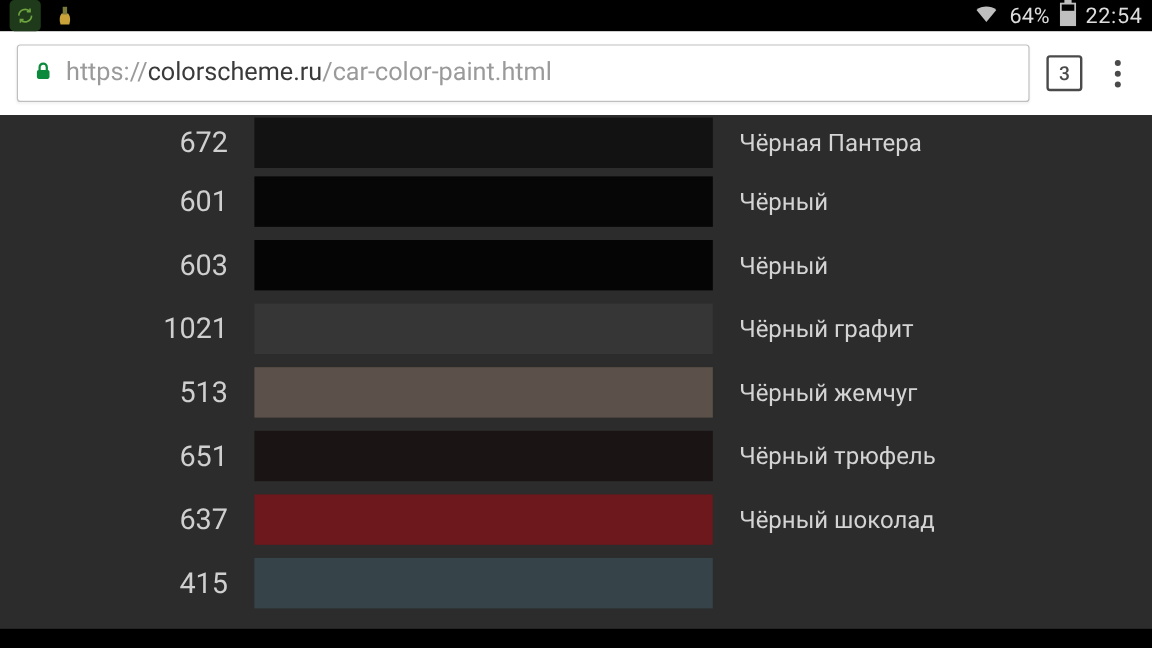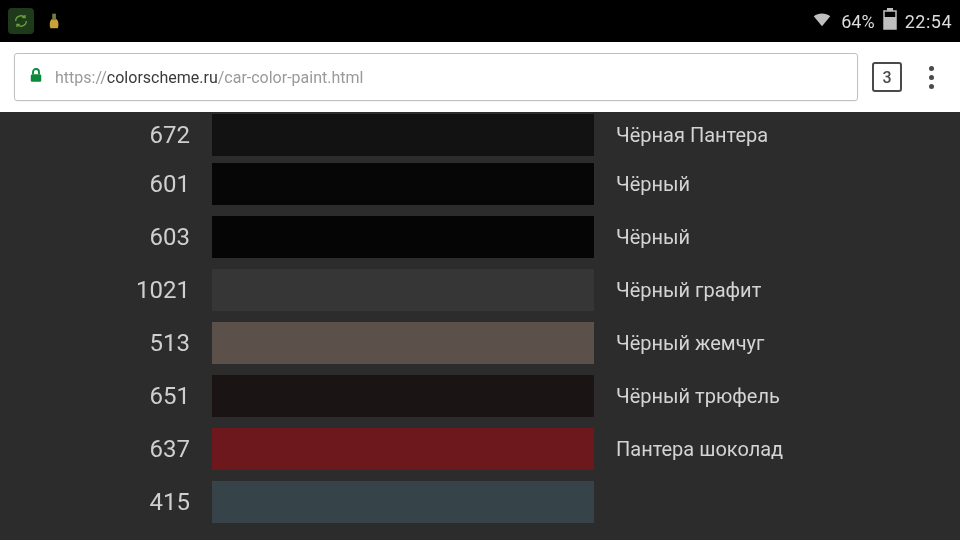--- a/index.html
+++ b/index.html
@@ -1,31 +1,31 @@
 <!DOCTYPE html>
 <html><head>
 <meta charset="utf-8">
 <style>
   html,body{margin:0;padding:0;width:960px;height:540px;overflow:hidden;
     font-family:Roboto,"Helvetica Neue",Arial,sans-serif;background:#000;}
   
-  .statusbar{height:42px;background:#000;display:flex;align-items:center;
+  .statusbar{height:26px;background:#000;display:flex;align-items:center;
     justify-content:space-between;padding:0 8px;color:#ddd;font-size:18px;}
   .sb-left{display:flex;gap:8px;align-items:center;}
   .sb-icon-app{width:26px;height:26px;border-radius:4px;}
   .sb-icon-green{background:#1e3a1a;display:flex;align-items:center;justify-content:center;}
   .sb-right{display:flex;align-items:center;gap:8px;}
   .time{letter-spacing:0.5px;}
   
   .toolbar{height:70px;background:#fff;display:flex;align-items:center;
     padding:0 14px;gap:14px;}
   .urlcard{flex:1;height:46px;border:1px solid #bfbfbf;border-radius:3px;
     display:flex;align-items:center;padding:0 12px;gap:10px;min-width:0;
     box-shadow:0 1px 2px rgba(0,0,0,0.05);}
-  .url{font-size:16px;color:#9a9a9a;white-space:nowrap;overflow:hidden;
+  .url{font-size:21px;color:#9a9a9a;white-space:nowrap;overflow:hidden;
     text-overflow:ellipsis;flex:1;}
   .url .dark{color:#3a3a3a;}
   .tabbox{width:26px;height:26px;border:2px solid #4a4a4a;border-radius:3px;
     display:flex;align-items:center;justify-content:center;color:#4a4a4a;
     font-size:16px;font-weight:500;}
   .menu-dots{display:flex;flex-direction:column;gap:4px;align-items:center;
     width:30px;}
   .menu-dots span{width:5px;height:5px;border-radius:50%;background:#4a4a4a;}
   
   .page{height:calc(540px - 42px - 70px);background:#2c2c2c;overflow:hidden;}
@@ -123,20 +123,20 @@
         <div class="name">Чёрный жемчуг</div>
       </div>
       <div class="row">
         <div class="code">651</div>
         <div class="swatch" style="background: rgb(26, 20, 20);"></div>
         <div class="name">Чёрный трюфель</div>
       </div>
       <div class="row">
         <div class="code">637</div>
         <div class="swatch" style="background: rgb(109, 24, 28);"></div>
-        <div class="name">Пантера шоколад</div>
+        <div class="name">Чёрный шоколад</div>
       </div>
       <div class="row">
         <div class="code">415</div>
         <div class="swatch" style="background: rgb(54, 68, 73);"></div>
       </div>
     </div>
 </div>
 
 </body></html>

